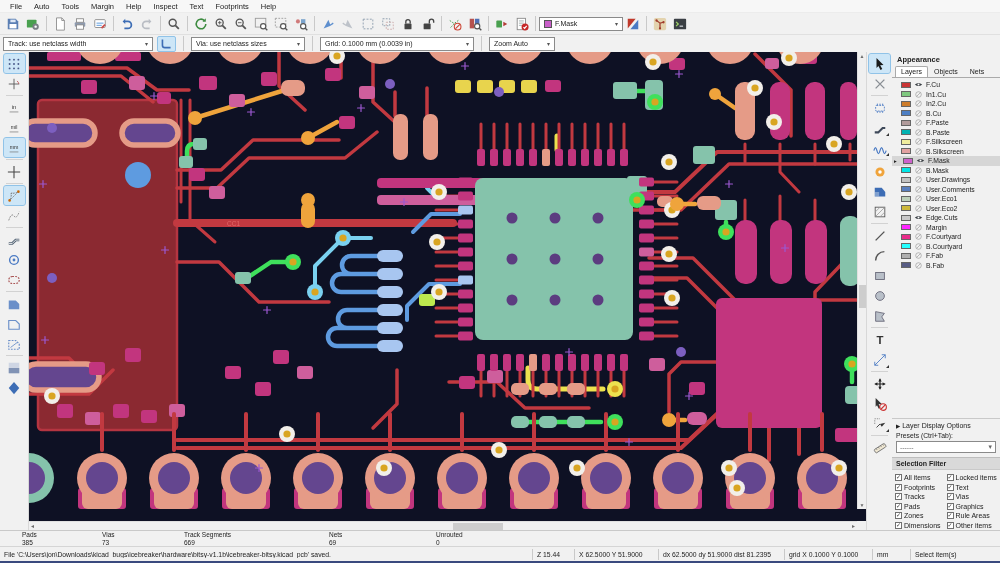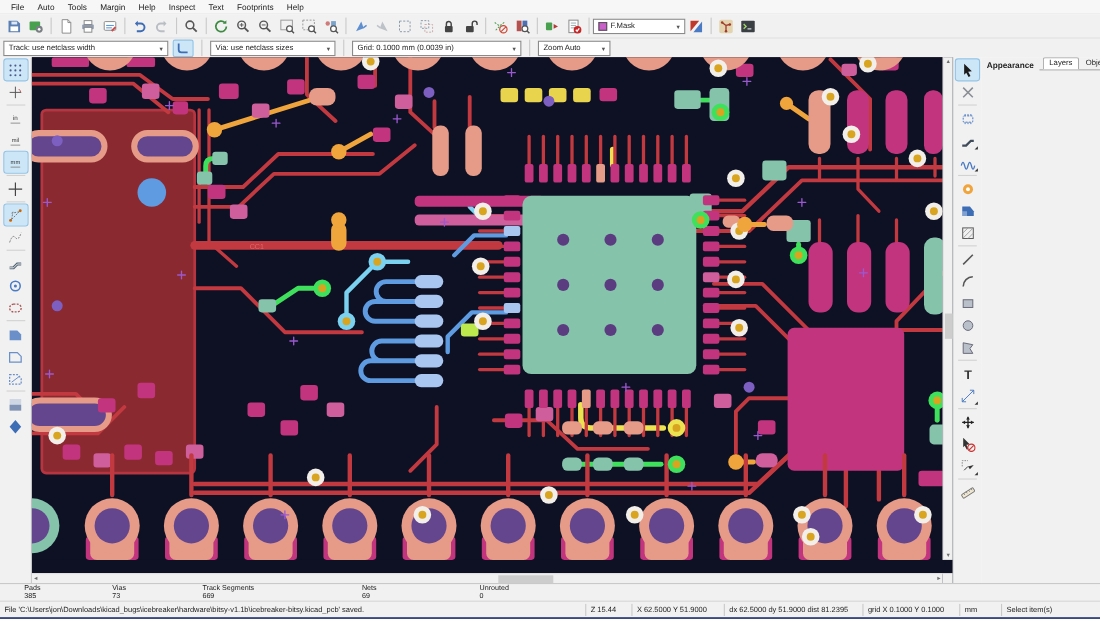--- a/index.html
+++ b/index.html
@@ -35,21 +35,21 @@
 .vbtn{width:21px;height:19px;display:flex;align-items:center;justify-content:center;border-radius:2px;position:relative}
 .hsep{width:17px;height:1px;background:#d2d2d2;margin:1px 0}
 .canvas-area{width:837px;position:relative;background:#0E1124}
 #pcb{position:absolute;left:0;top:0;display:block}
 .vscroll{position:absolute;right:0;top:0;width:9px;height:457px;background:#f0f0f0;border-left:1px solid #e0e0e0;font-size:5px;color:#6d6d6d;text-align:center;line-height:8px}
 .vscroll .thumb{position:absolute;left:1px;width:7px;background:#cdcdcd}
 .hscroll{position:absolute;left:0;bottom:0;width:828px;height:9px;background:#f0f0f0;border-top:1px solid #e0e0e0;font-size:5px;color:#6d6d6d;line-height:8px}
 .hscroll .thumb{position:absolute;top:1px;height:7px;background:#cdcdcd}
 .scorner{position:absolute;right:0;bottom:0;width:9px;height:9px;background:#f0f0f0}
 
-.panel{width:108px;background:#f1f1f1;display:flex;flex-direction:row;font-size:7px;min-height:0}
+.panel{width:108px;background:#f1f1f1;display:flex;flex-direction:column;font-size:7px;min-height:0}
 .panel-title{font-weight:bold;font-size:7.5px;padding:3px 5px 2px}
 .tabs{display:flex;border-bottom:1px solid #aaa;padding-left:3px;height:12px}
 .tab{padding:1px 5px;border:1px solid transparent;border-bottom:none;border-radius:2px 2px 0 0}
 .tab.on{background:#fff;border-color:#aaa}
 .layers{margin-top:2px}
 .lrow{display:flex;align-items:center;height:9.5px;padding-left:9px;gap:3px;white-space:nowrap}
 .lrow.sel{background:#d6d6d6;padding-left:2px}
 .tri{font-size:5.5px;width:6px;color:#222}
 .swatch{width:10px;height:6px;border:1px solid #666;flex:none}
 .eye{width:9px;height:9px;flex:none}.eye svg{width:9px;height:9px;display:block}

